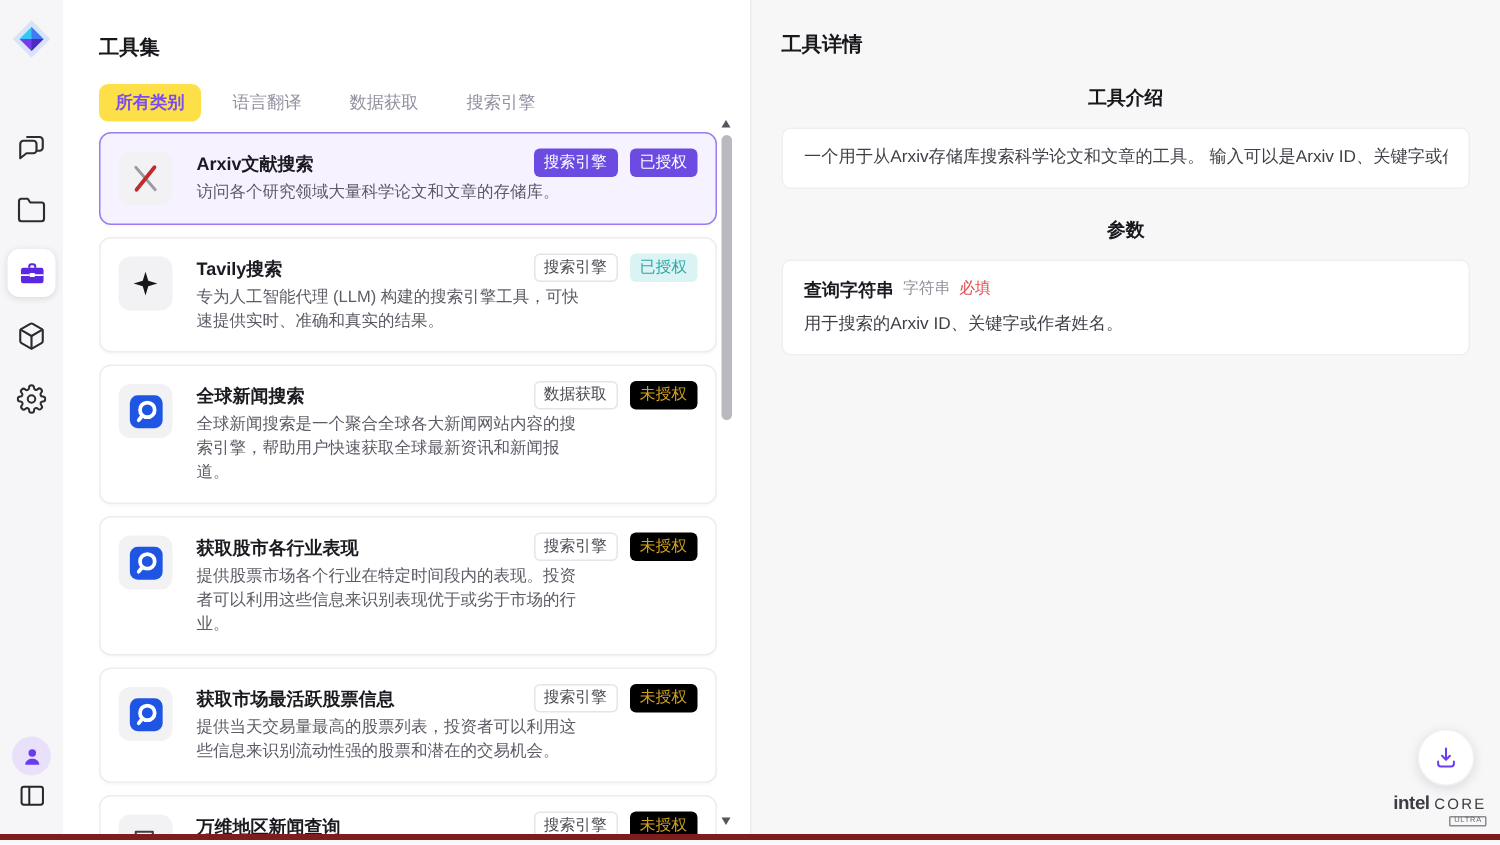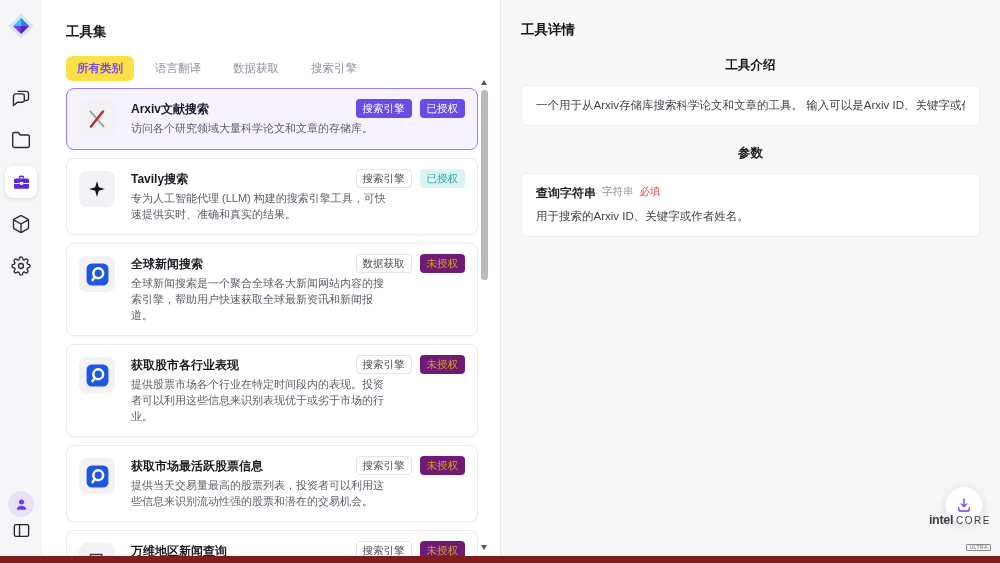--- a/index.html
+++ b/index.html
@@ -1,17 +1,17 @@
 <!DOCTYPE html>
 <html><head>
 <meta charset="utf-8">
 <style>
   html,body{margin:0;padding:0;}
   body{width:1000px;height:563px;background:#f7f8f9;font-family:"Liberation Sans","DejaVu Sans",sans-serif;-webkit-font-smoothing:antialiased;}
-  .app{position:relative;width:1000px;height:556px;background:#fff;border-bottom:7px solid #7f1d1d;overflow:hidden;}
+  .app{position:relative;width:1000px;height:556px;background:#fff;border-bottom:4px solid #7f1d1d;overflow:hidden;}
 
   
   .sidebar{position:absolute;left:0;top:0;bottom:0;width:42px;background:#f6f6f8;}
   .logo{position:absolute;top:12px;left:7px;width:28px;height:28px;}
   .nav{position:absolute;left:11px;width:20px;height:20px;background:none;border:none;padding:0;cursor:pointer;display:flex;align-items:center;justify-content:center;}
   .nav.tile{left:5px;width:32px;height:32px;background:#fff;border-radius:8px;box-shadow:0 1px 4px rgba(30,30,60,.12);}
   .nav svg{display:block;}
   .avatar-btn{position:absolute;left:8px;top:491px;width:26px;height:26px;border-radius:50%;background:#e9e1fb;border:none;padding:0;cursor:pointer;display:flex;align-items:center;justify-content:center;}
   .panel-btn{position:absolute;left:11px;top:521px;width:20px;height:20px;background:none;border:none;padding:0;cursor:pointer;}
 
@@ -26,21 +26,21 @@
   .card.selected{background:#f7f2ff;border-color:#9c7bef;}
   .tile{width:36px;height:36px;border-radius:8px;background:#f2f2f5;display:flex;align-items:center;justify-content:center;flex-shrink:0;}
   .t-col{min-width:0;}
   .t-title{font-size:12px;line-height:16px;font-weight:bold;color:#1a1a20;margin-bottom:3px;}
   .t-desc{font-size:11px;line-height:16px;color:#5c5c66;max-width:256px;}
   .tags{position:absolute;top:10px;right:12px;display:flex;gap:8px;}
   .tag{display:inline-block;font-size:10.5px;line-height:15px;padding:2px 7px;border-radius:4px;white-space:nowrap;}
   .tag.solid{background:#6b4be2;color:#fff;}
   .tag.outline{background:#fff;border:1px solid #e4e4e9;color:#4b4b55;padding:1px 6px;}
   .tag.teal{background:#dcf3f3;color:#2ba8a4;}
-  .tag.amber{background:#701a75;color:#d3a01f;}
+  .tag.amber{background:#000000;color:#d3a01f;}
 
   
   .scrollbar{position:absolute;top:80px;bottom:6px;right:11px;width:9px;}
   .sb-arrow{position:absolute;left:1px;width:0;height:0;border-left:3.5px solid transparent;border-right:3.5px solid transparent;}
   .sb-arrow.up{top:0;border-bottom:5px solid #55555e;}
   .sb-arrow.down{bottom:0;border-top:5px solid #55555e;}
   .sb-thumb{position:absolute;top:10px;left:1px;width:7px;height:190px;background:#b9b9bf;border-radius:4px;}
 
   
   .details{position:absolute;left:500px;right:0;top:0;bottom:0;background:#f7f7f8;border-left:1px solid #ececf0;padding:22px 20px 0 20px;box-sizing:border-box;}
@@ -48,21 +48,21 @@
   .details h2{margin:20px 0 0 0;font-size:12.5px;line-height:15px;font-weight:bold;color:#17171c;text-align:center;}
   .d-card{margin-top:12px;background:#fff;border:1px solid #efeff2;border-radius:6px;padding:11px 14px;}
   .d-card p{margin:0;font-size:11.5px;line-height:17px;color:#3f3f47;}
   .intro p{white-space:nowrap;overflow:hidden;}
   .p-head{display:flex;align-items:flex-start;gap:6px;}
   .p-name{font-size:12px;font-weight:bold;color:#1a1a20;}
   .p-type{font-size:10.5px;color:#8f8f98;}
   .p-req{font-size:10.5px;color:#e5484d;}
   .p-desc{margin-top:6px !important;}
   .fab{position:absolute;right:17px;bottom:32px;width:38px;height:38px;border-radius:50%;background:#fff;border:1px solid #f0f0f2;box-shadow:0 2px 8px rgba(30,30,60,.13);cursor:pointer;display:flex;align-items:center;justify-content:center;}
-  .intel{position:absolute;right:9px;bottom:5px;display:flex;flex-direction:column;align-items:flex-end;line-height:1;gap:16px;}
+  .intel{position:absolute;right:9px;bottom:5px;display:flex;flex-direction:column;align-items:flex-end;line-height:1;}
   .intel-row{display:flex;align-items:baseline;gap:3px;color:#3c3c42;}
   .i1{font-size:12.5px;font-weight:bold;letter-spacing:-0.3px;}
   .i2{font-size:10px;letter-spacing:1.5px;text-transform:uppercase;}
   .i3{font-size:5px;letter-spacing:.5px;text-transform:uppercase;color:#6a6a70;border:1px solid #8a8a90;border-radius:1px;padding:0 2px;margin-top:2px;}
 </style>
 </head>
 <body>
 
 <div class="app">
 

